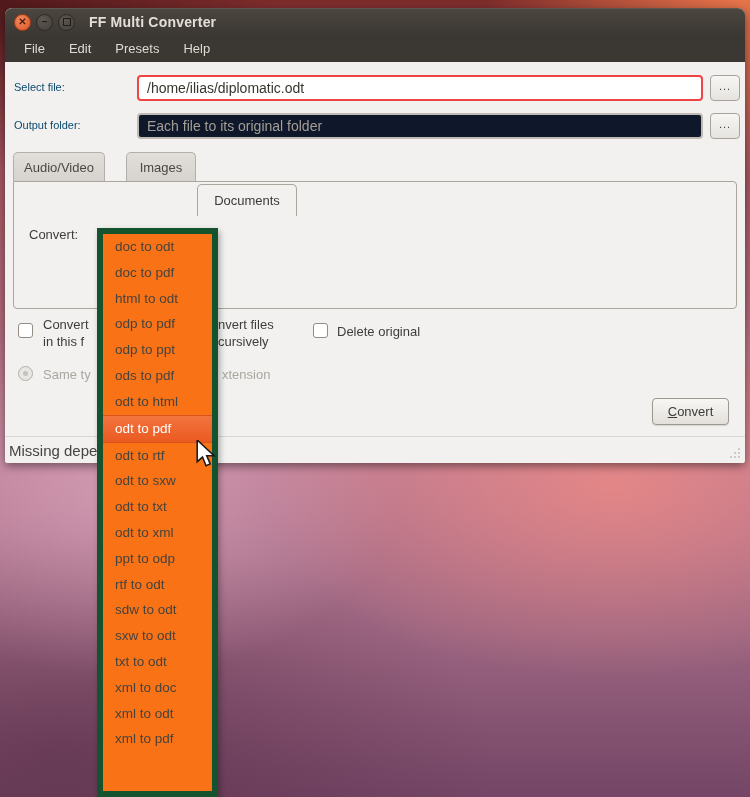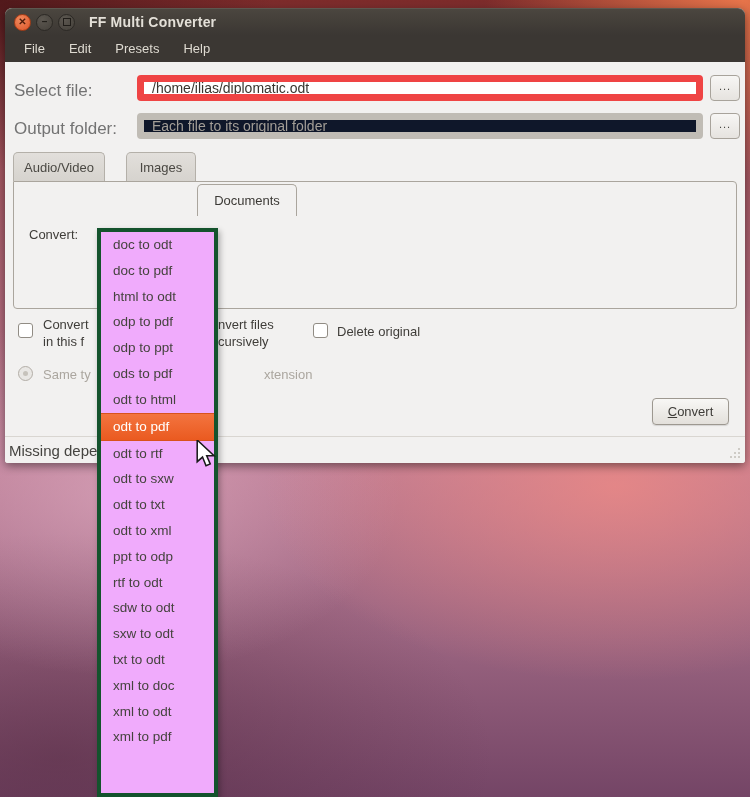--- a/index.html
+++ b/index.html
@@ -38,24 +38,24 @@
   
   .menubar{
     position:absolute;left:0;top:27px;right:0;height:27px;
     background:#3b3733;display:flex;align-items:center;
     border-radius:0;
   }
   .menu-item{color:#dfdbd2;font-size:13px;padding:4px 10px;margin-left:4px;}
   .menu-item:first-child{margin-left:9px;}
   
   .content{position:absolute;left:0;top:54px;right:0;height:383px;background:#f2f1f0;}
-  .field-label{position:absolute;font-size:17px;color:#737373;}
+  .field-label{position:absolute;font-size:11px;color:#0c4a6e;}
   .text-input{
     position:absolute;left:132px;width:566px;height:26px;box-sizing:border-box;
-    border:7px solid #ef4444;border-radius:4px;background:#ffffff;
+    border:2px solid #ef4444;border-radius:4px;background:#ffffff;
     font-family:"Liberation Sans",sans-serif;font-size:14px;color:#38362f;
     padding:0 8px;outline:none;
   }
   .text-input.disabled{background:#0f172a;border-color:#c0bcb5;color:#a39e97;}
   .text-input.disabled::placeholder{color:#a39e97;opacity:1;}
   .browse-btn{
     position:absolute;left:705px;width:30px;height:26px;box-sizing:border-box;
     border:1px solid #a8a39b;border-radius:4px;
     background:linear-gradient(to bottom,#f7f6f4,#e6e3df);
     font-size:11px;color:#4a4843;letter-spacing:1px;
@@ -99,21 +99,21 @@
   .statusbar{
     position:absolute;left:0;bottom:0;right:0;height:26px;
     border-top:1px solid #d9d6d1;background:#f2f1f0;border-radius:0 0 3px 3px;
     display:flex;align-items:center;font-size:15px;color:#454440;
   }
   .statusbar .msg{margin-left:4px;white-space:nowrap;}
   .grip{position:absolute;right:3px;bottom:3px;}
   
   .dropdown{
     position:absolute;left:97px;top:228px;width:121px;height:569px;z-index:50;
-    background:#f0abfc;border:4px solid #14532d;box-sizing:border-box;
+    background:#f97316;border:6px solid #14532d;box-sizing:border-box;
     box-shadow:2px 3px 6px rgba(0,0,0,.3);
     display:flex;flex-direction:column;overflow:hidden;
   }
   .dd-item{
     flex:0 0 25.82px;line-height:25.82px;padding-left:12px;
     font-size:13.5px;color:#45433e;white-space:nowrap;box-sizing:border-box;
   }
   .dd-item.selected{
     background:linear-gradient(to bottom,#f3743f,#ea5a20);
     border-top:1px solid #d8531c;border-bottom:1px solid #d8531c;
@@ -173,21 +173,21 @@
       <span style="display:block;">nvert files</span>
       <span style="display:block;">cursively</span>
     </div>
     <div class="checkbox" style="left:308px;top:261px;"></div>
     <div class="opt-text" style="left:332px;top:261px;">Delete original</div>
 
     <div class="radio" style="left:13px;top:304px;">
         <span class="dot"></span>
       </div>
     <div class="opt-text dim" style="left:38px;top:304px;">Same ty</div>
-    <div class="opt-text dim" style="left:217px;top:304px;margin-left:42px;">xtension</div>
+    <div class="opt-text dim" style="left:217px;top:304px;">xtension</div>
 
     <div class="convert-btn">
       <span><span class="mn">C</span><span>onvert</span></span>
     </div>
   </div>
 
   <div class="statusbar">
     <span class="msg">Missing depe</span>
     <svg class="grip" width="14" height="14">
       <circle cx="11" cy="3" r="1" fill="#c2beb8"></circle>

